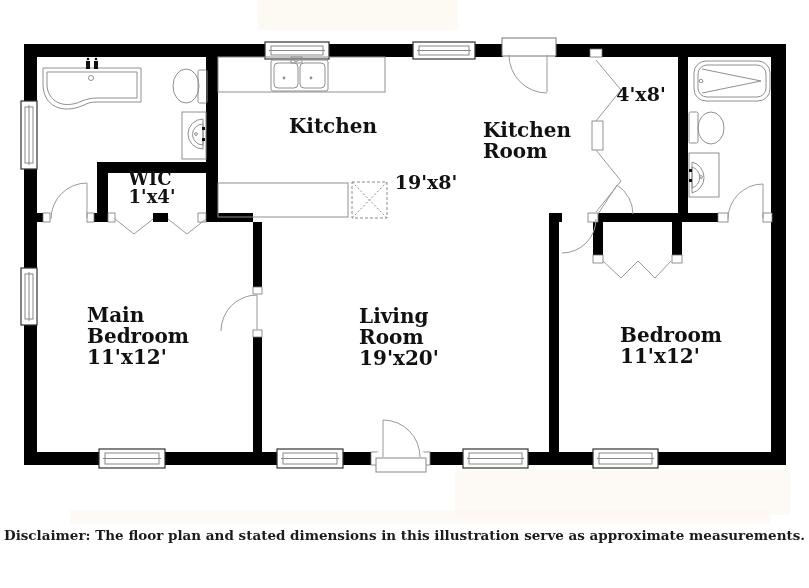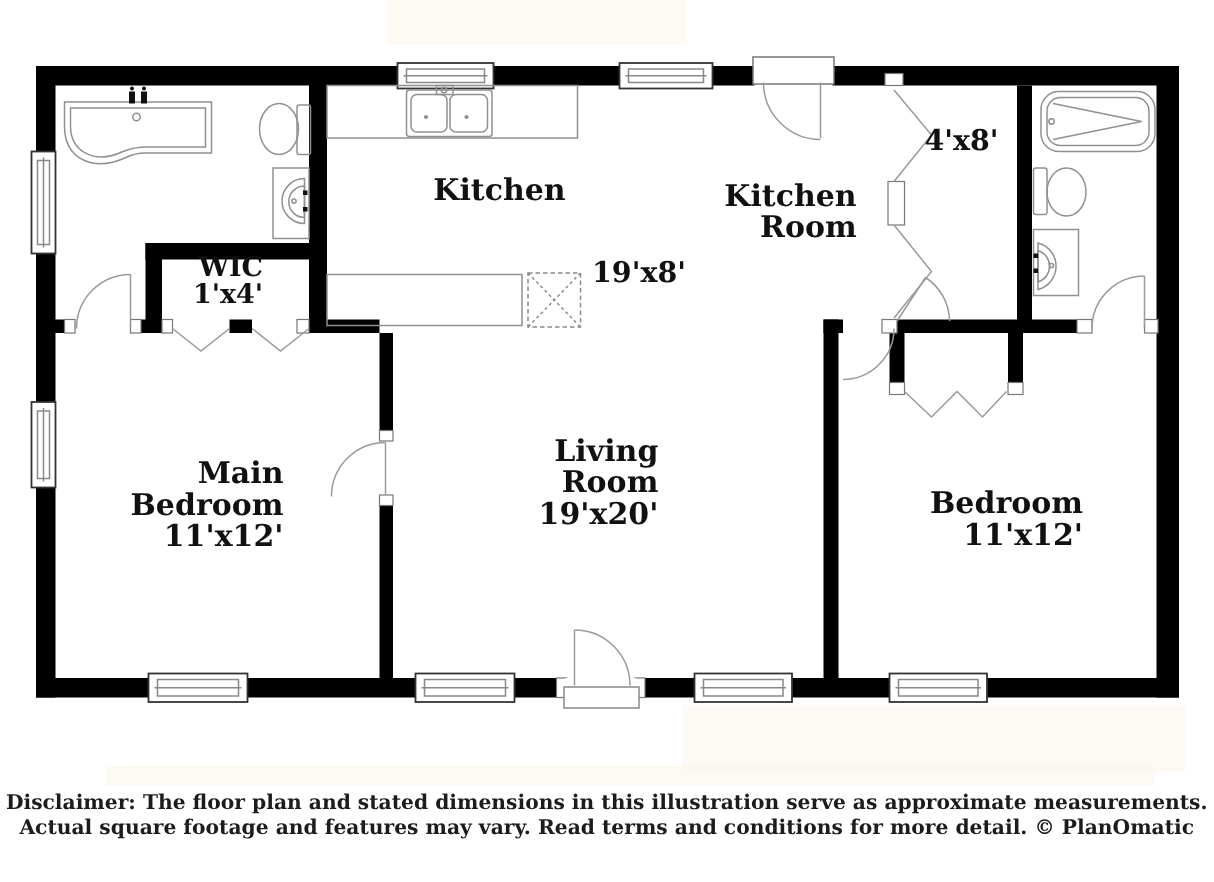--- a/index.html
+++ b/index.html
@@ -3,21 +3,21 @@
 <meta charset="utf-8">
 <style>
   html,body{margin:0;padding:0;background:#ffffff;}
   .canvas{
     position:relative;width:809px;height:588px;background:#ffffff;overflow:hidden;
     font-family:"DejaVu Serif","Liberation Serif",serif;
   }
   .canvas svg{position:absolute;left:0;top:0;}
   .lbl{
     position:absolute;transform:translateX(-50%);
-    text-align:right;font-weight:bold;color:#111;white-space:nowrap;
+    text-align:left;font-weight:bold;color:#111;white-space:nowrap;
   }
   .lbl .ln{display:block;}
   .fs21{font-size:20px;line-height:21px;}
   .fs20{font-size:19px;line-height:20px;}
   .fs19{font-size:18px;line-height:18px;}
   .disclaimer{
     position:absolute;left:0;right:0;top:527px;text-align:center;
     font-size:13.5px;line-height:17px;color:#1c1c1c;font-weight:bold;
   }
 </style>
@@ -242,28 +242,27 @@
   </div>
   <div class="lbl fs19" style="left:152px;top:170px;">
     <span class="ln">WIC</span>
     <span class="ln">1'x4'</span>
   </div>
   <div class="lbl fs21" style="left:138px;top:305px;">
     <span class="ln">Main</span>
     <span class="ln">Bedroom</span>
     <span class="ln">11'x12'</span>
   </div>
-  <div class="lbl fs21" style="left:399px;top:290px;">
+  <div class="lbl fs21" style="left:399px;top:306px;">
     <span class="ln">Living</span>
     <span class="ln">Room</span>
     <span class="ln">19'x20'</span>
   </div>
   <div class="lbl fs21" style="left:671px;top:325px;">
     <span class="ln">Bedroom</span>
     <span class="ln">11'x12'</span>
   </div>
 
   <div class="disclaimer">
     <div>Disclaimer: The floor plan and stated dimensions in this illustration serve as approximate measurements.</div>
-    <div>Actual square footage and features may vary. Read terms and conditions for more detail. © PlanOmatic</div>
   </div>
 
 </div>
 
 </body></html>

